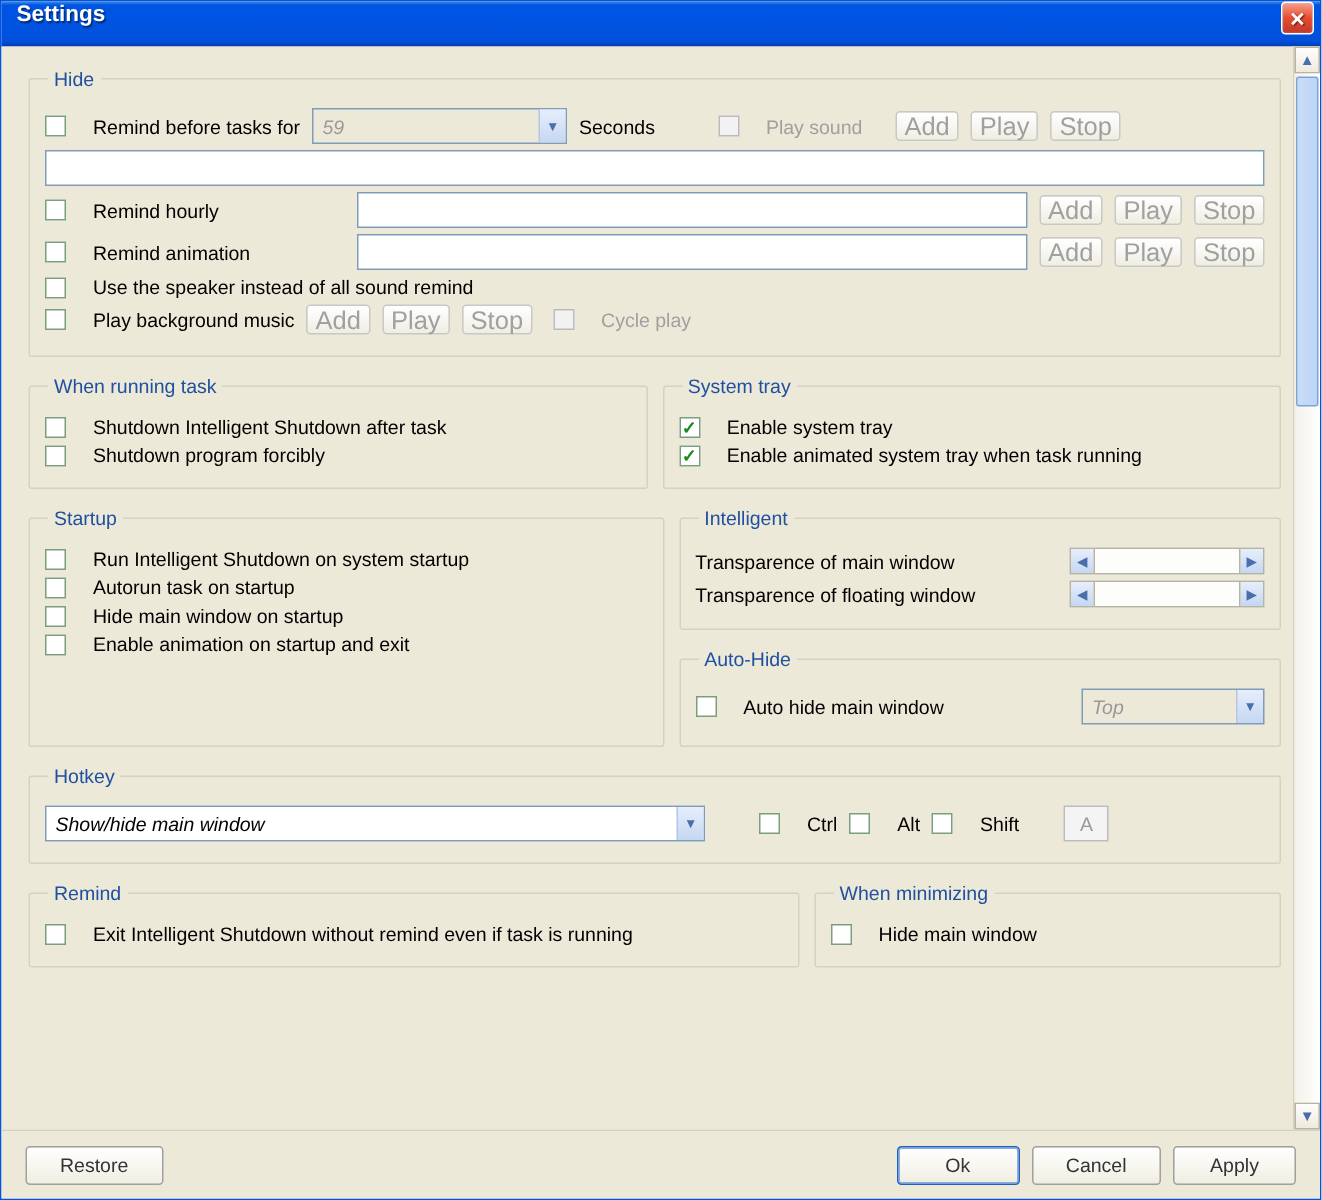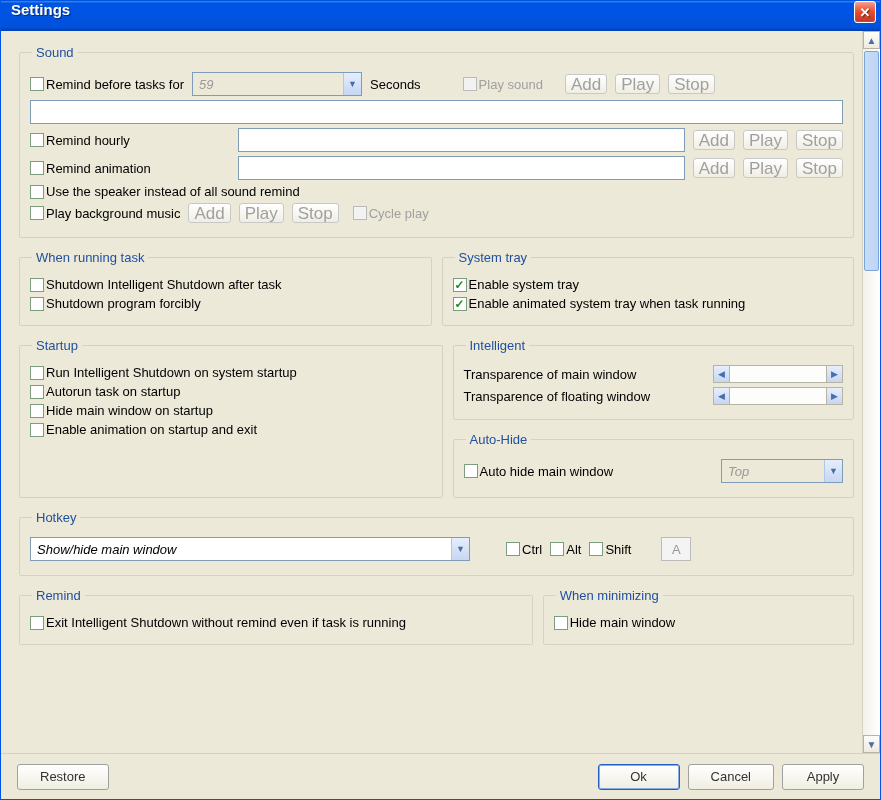--- a/index.html
+++ b/index.html
@@ -85,21 +85,21 @@
 }
 fieldset.group > legend {
   color: #2050a0;
   font-size: 13px;
   padding: 0 4px;
   margin-left: 2px;
 }
 .row { display: flex; align-items: center; gap: 8px; margin: 4px 0; }
 .cols { display: flex; gap: 10px; }
 .cols > * { flex: 1; }
-label.ck { display: inline-flex; align-items: center; gap: 2px; cursor: pointer; }
+label.ck { display: inline-flex; align-items: center; gap: 18px; cursor: pointer; }
 label.ck.disabled { color: #a0a0a0; cursor: default;}
 input[type=checkbox] {
   width: 14px; height: 14px; appearance: none;
   border: 1px solid #7a9e7e; background: #fff;
   display:inline-flex;align-items:center;justify-content:center;
 }
 input[type=checkbox]:checked::after{
   content:"✓"; color:#1a8a1a; font-size:12px; font-weight:bold; line-height:1;
 }
 input[type=checkbox]:disabled{border-color:#bbb;background:#f2f2f2;}
@@ -162,21 +162,21 @@
     <span>Settings</span>
     <div class="close-btn">
       <span>✕</span>
     </div>
   </div>
 
   <div class="client">
     <div class="scroll-area">
 
       <fieldset class="group">
-        <legend>Sound</legend>
+        <legend>Hide</legend>
         <div class="row">
           <label class="ck">
             <input type="checkbox" style="">
             <span>Remind before tasks for</span>
           </label>
           <div class="combo disabled" style="width:170px">
             <span class="txt">59</span>
             <span class="arrowbtn">▼</span>
           </div>
           <span>Seconds</span>

